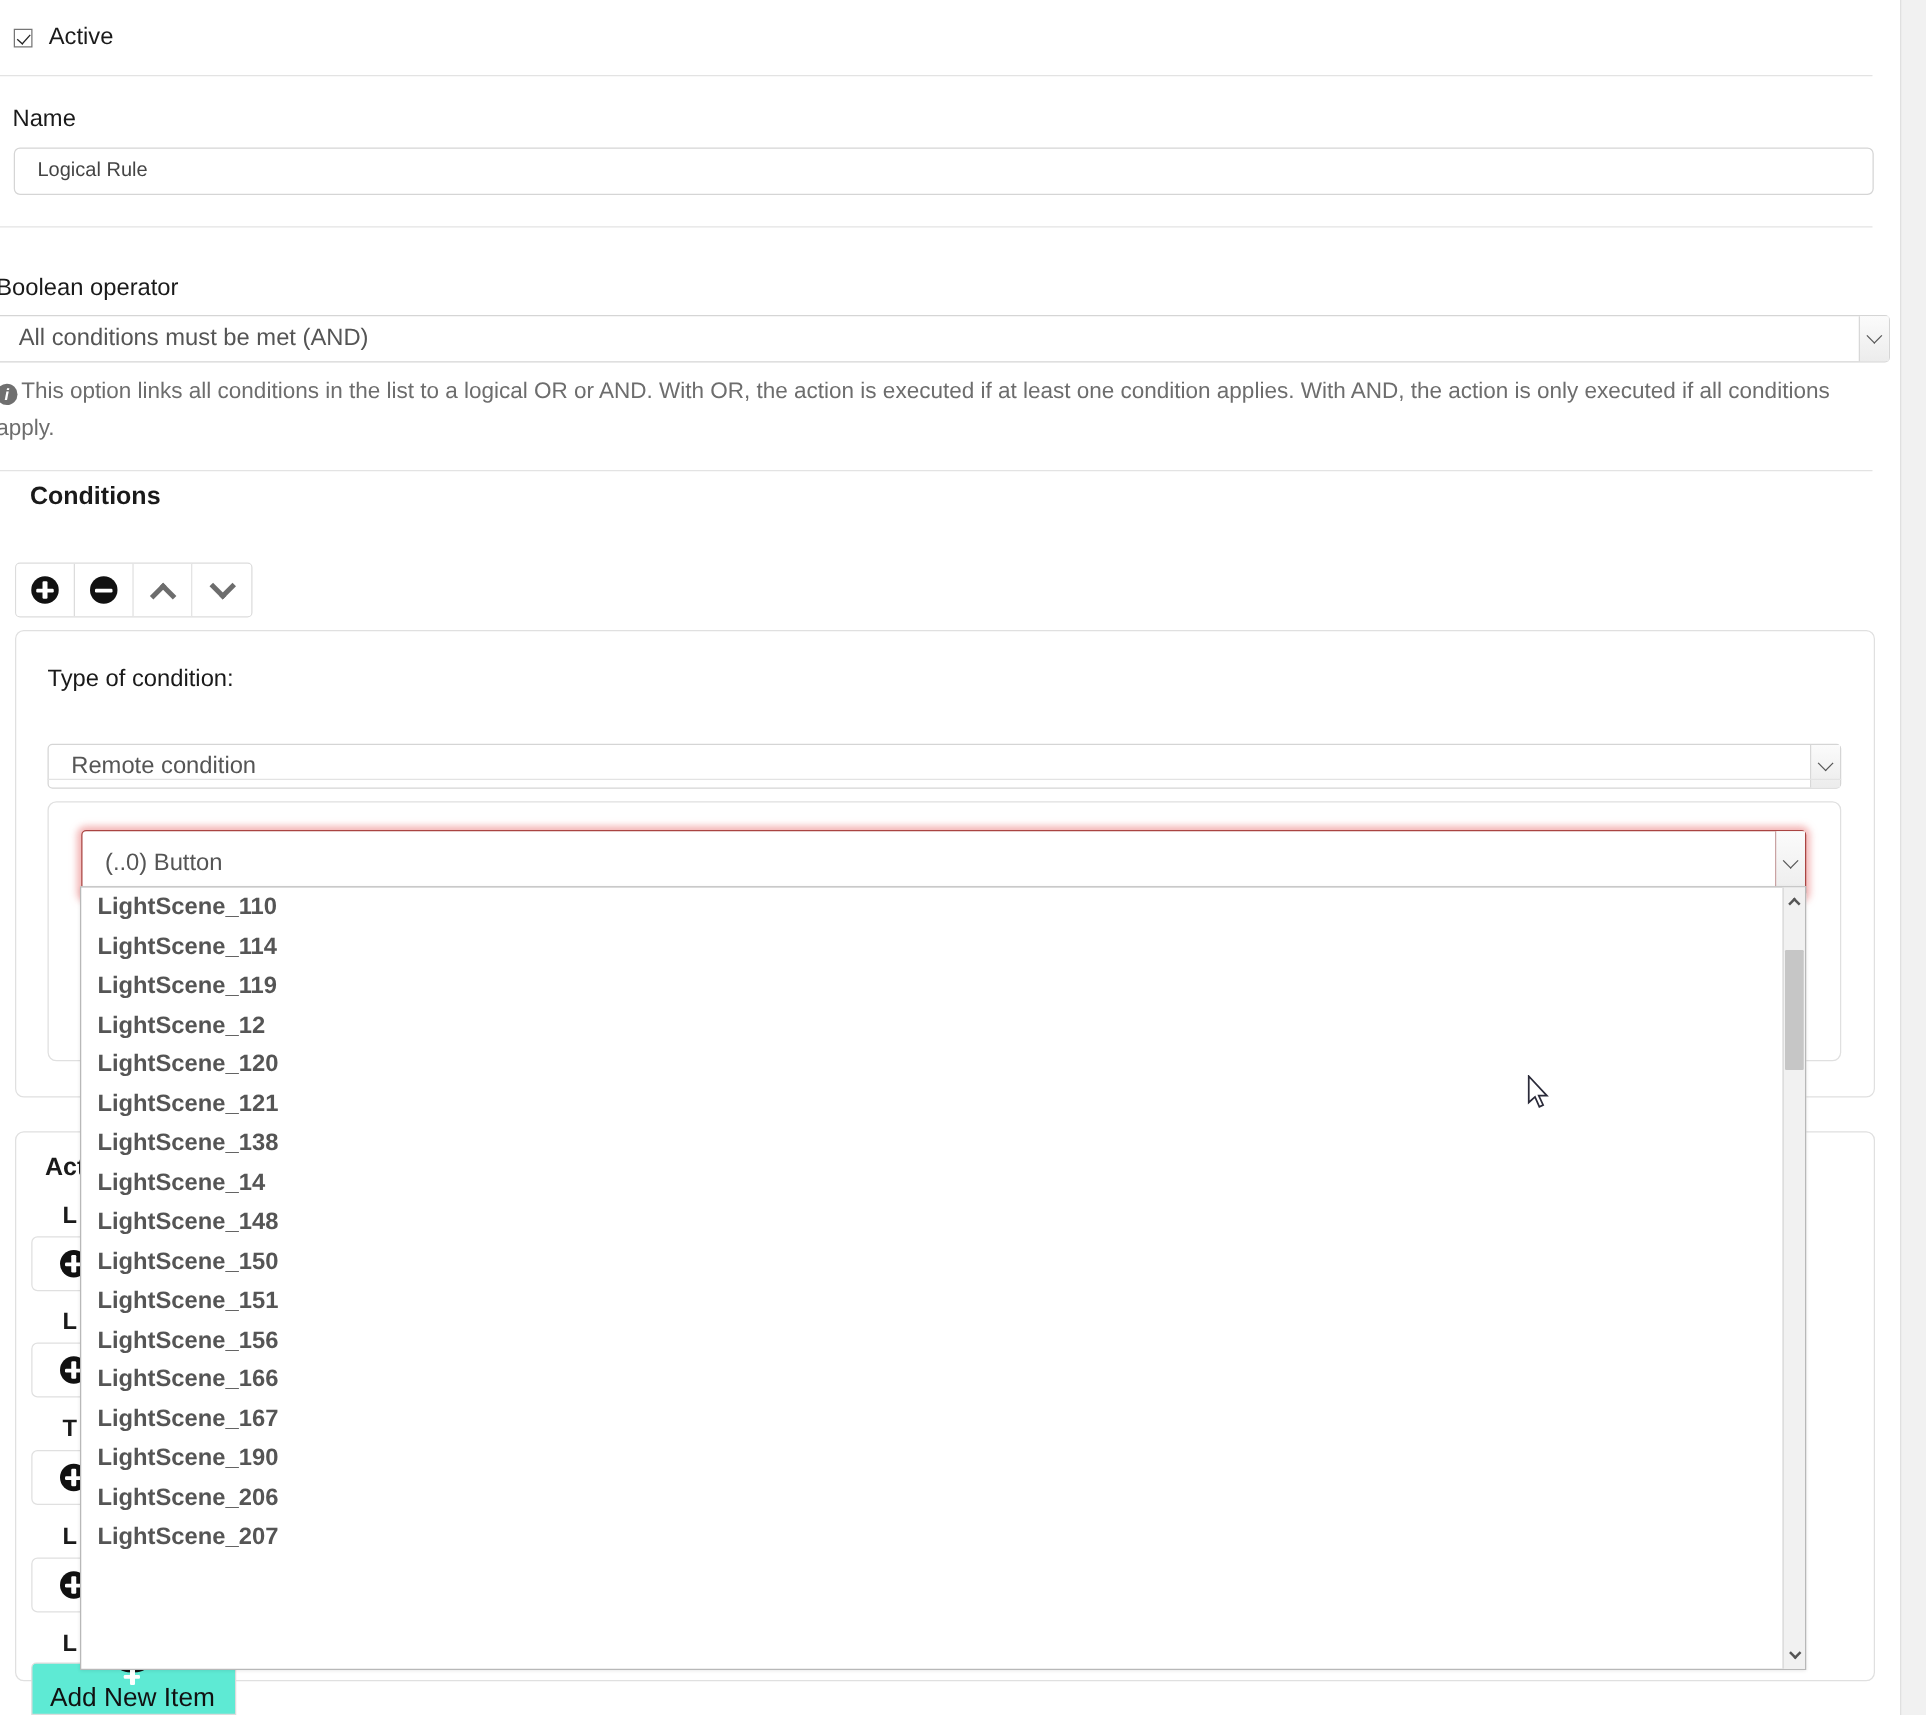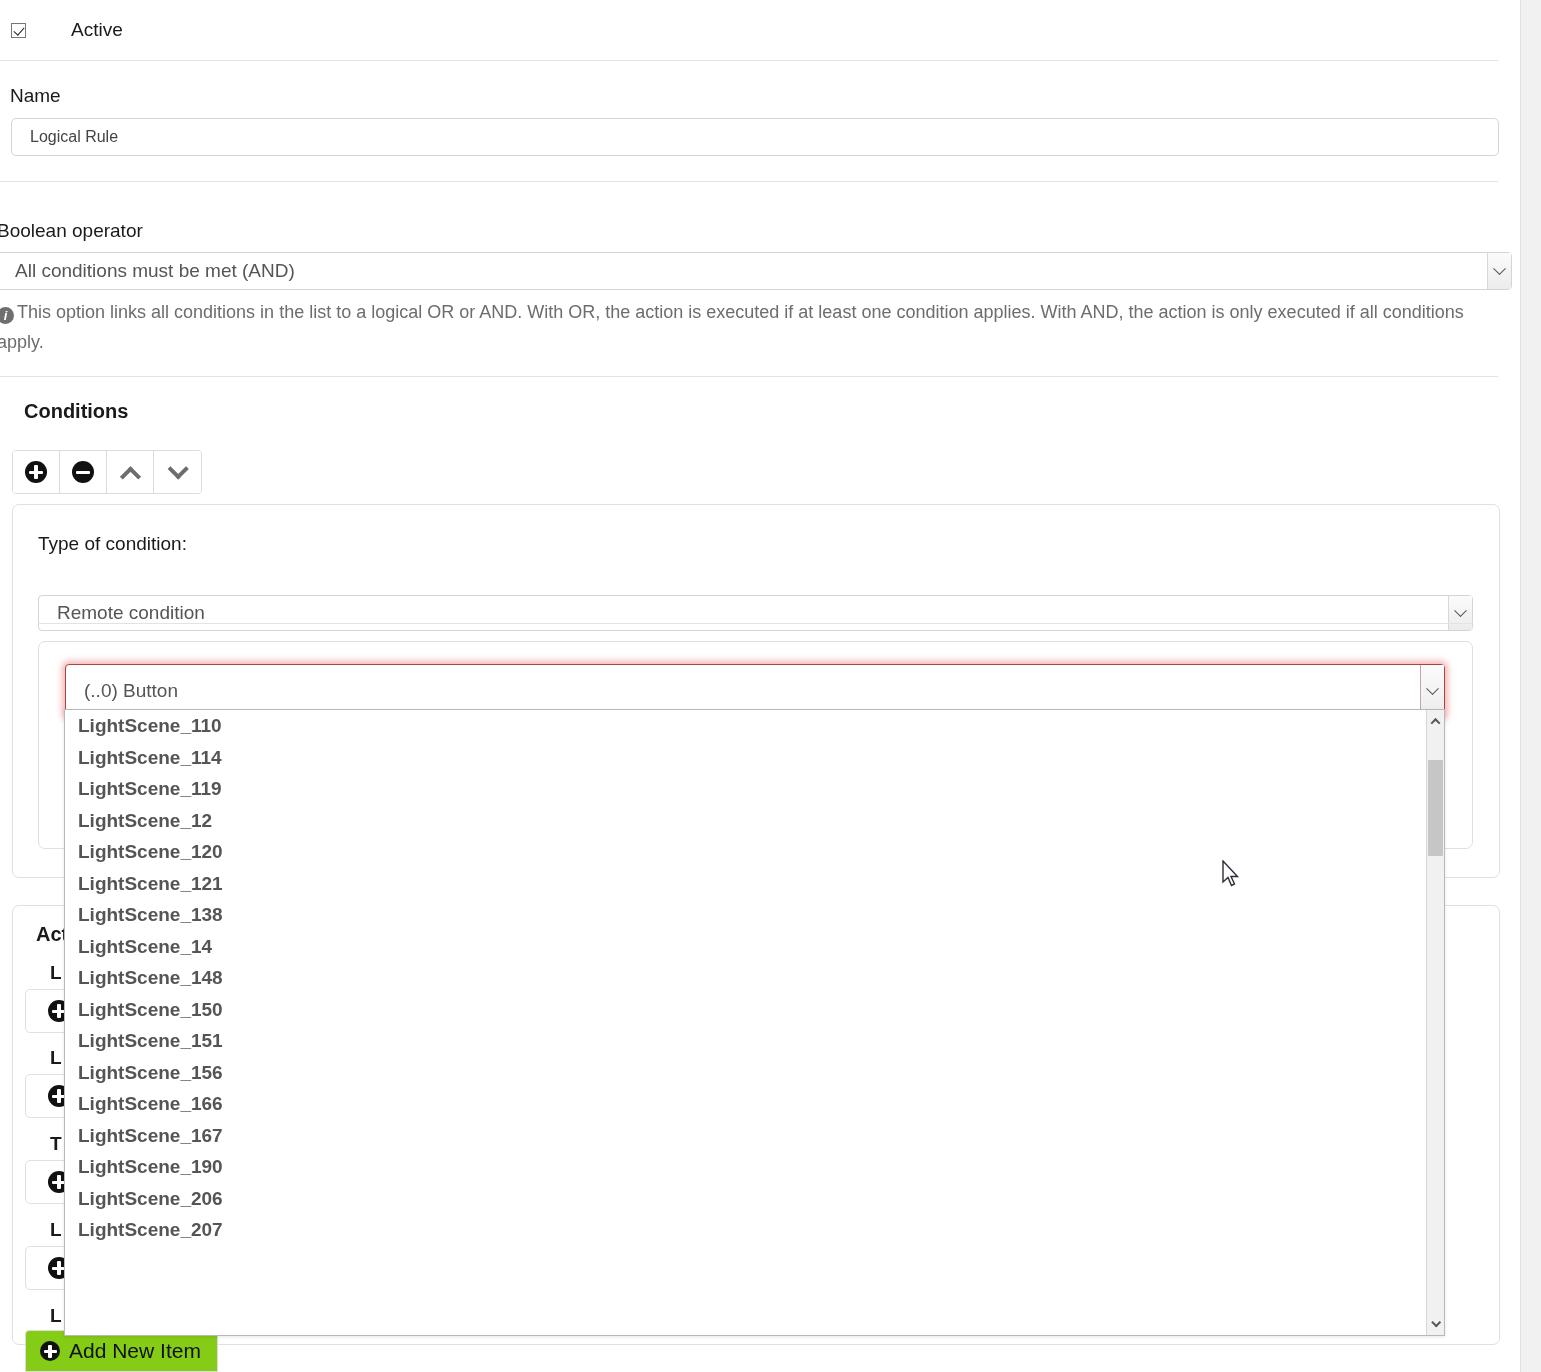--- a/index.html
+++ b/index.html
@@ -31,21 +31,20 @@
     top: 0; left: 0;
     width: 1520px; height: 1372px;
   }
 
   
   .active-row {
     position: absolute;
     left: 0; top: 14px;
     display: flex; align-items: center;
     height: 32px;
-    gap: 32px;
   }
   .cb {
     width: 15px; height: 15px;
     border: 1px solid #767676;
     background: #fff;
     position: relative;
     margin-left: 11px;
     flex: none;
   }
   .cb::after {
@@ -219,26 +218,27 @@
     background: #fff;
     display: flex; align-items: center; justify-content: center;
   }
 
   
   .add-new-item {
     position: absolute;
     height: 42px;
     border: 1px solid #dcdcdc;
     border-radius: 4px 4px 0 0;
-    background: #84cc16;
+    background: #5eead4;
     display: flex; align-items: center;
     padding: 0 16px 0 14px;
     font-size: 21px;
     color: #111;
     gap: 9px;
+    flex-direction: column;
   }
 
   
   .dd-popup {
     position: absolute;
     background: #fff;
     border: 1px solid #b8b8b8;
     display: flex;
     z-index: 40;
     box-shadow: 0 1px 3px rgba(0,0,0,0.10);
@@ -314,21 +314,21 @@
         <span class="chev"></span>
       </span>
     </div>
 
     <div class="info-note" style="left:-3px; top:297px; width:1505px;">
       <span class="info-icon">i</span><span>This option links all conditions in the list to a logical OR or AND. With OR, the action is executed if at least one condition applies. With AND, the action is only executed if all conditions apply.</span>
     </div>
 
     <div class="hr" style="top:376px; left:0; width:1498px;"></div>
 
-    <div class="section-title" style="left:24px; top:400px;">Conditions</div>
+    <div class="section-title" style="left:24px; top:386px;">Conditions</div>
 
     <div class="toolbar" style="left:12px; top:450px;">
       <div class="tb-btn">
         <span class="circ">
             <i class="bar-h"></i>
             <i class="bar-v"></i>
           </span>
       </div>
       <div class="tb-btn">
         <span class="circ">

